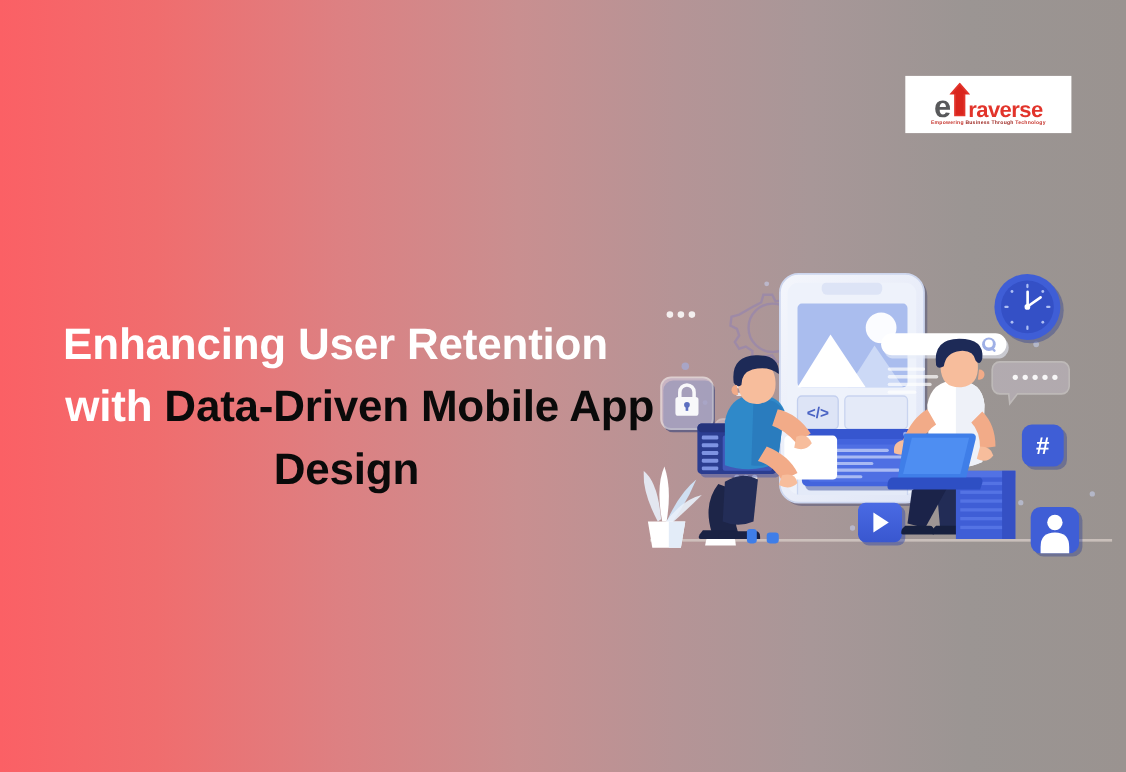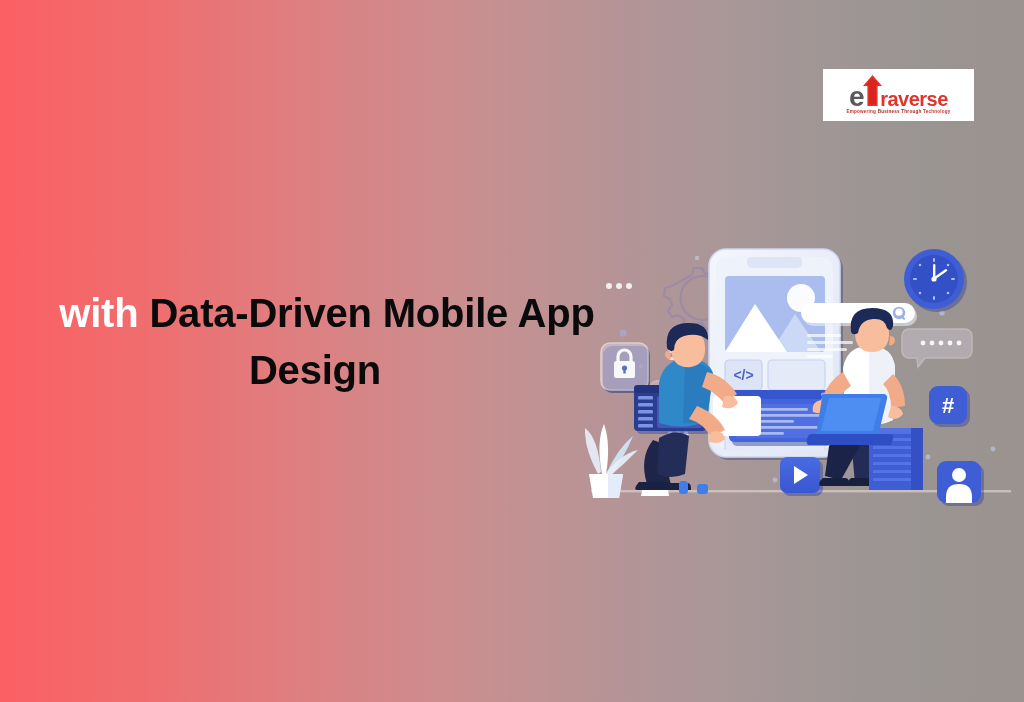--- a/index.html
+++ b/index.html
@@ -84,20 +84,21 @@
         </svg>
       </span>
       <span id="logo-rest">raverse</span>
     </div>
     <div id="logo-tagline">
       <span>Empowering </span><b>Business Through </b><span>Technology</span>
     </div>
   </div>
 
   <h1 id="headline">
+    <span class="hl-line" id="hl-line-1">Enhancing User Retention</span>
     <span class="hl-line" id="hl-line-2"><span class="hl-white">with </span><span class="hl-dark">Data-Driven Mobile App</span></span>
     <span class="hl-line" id="hl-line-3">Design</span>
   </h1>
 
   <div id="illustration">
     <svg width="439" height="292" viewBox="0 0 439 292" xmlns="http://www.w3.org/2000/svg">
       <defs>
         <linearGradient id="phoneBody" x1="0" y1="0" x2="1" y2="1">
           <stop offset="0%" stop-color="#f4f6fc"></stop>
           <stop offset="100%" stop-color="#dfe5f6"></stop>

